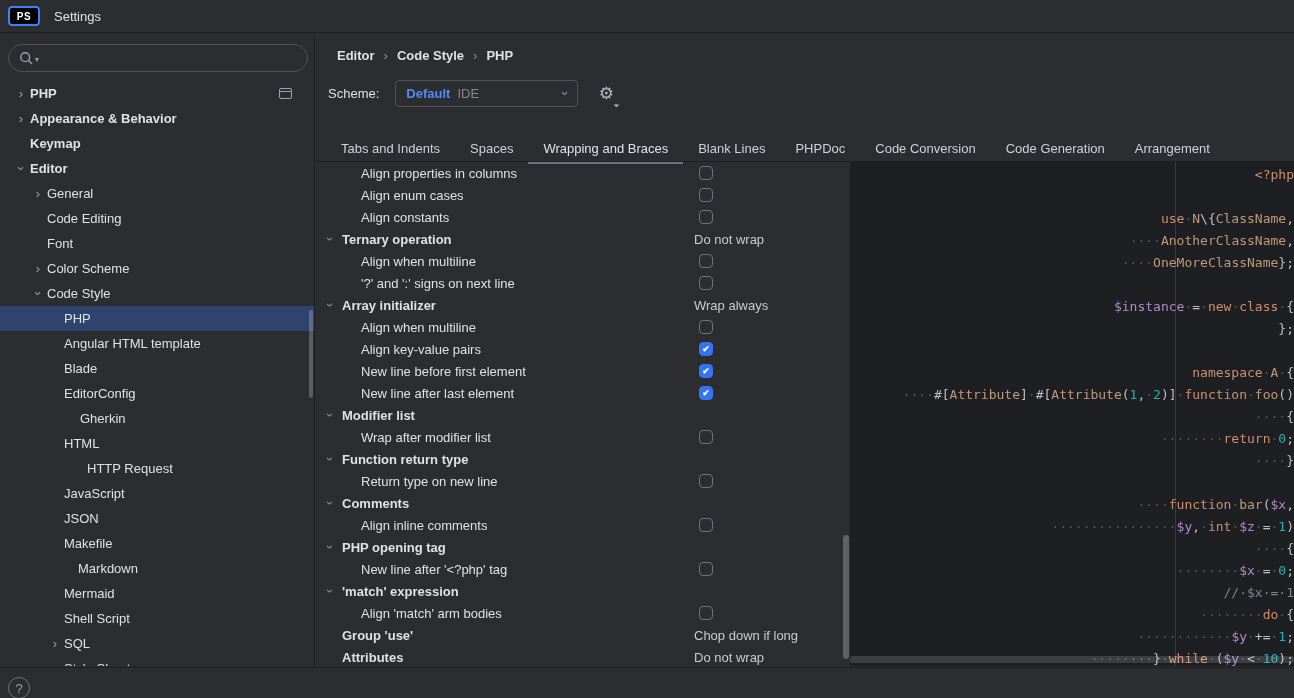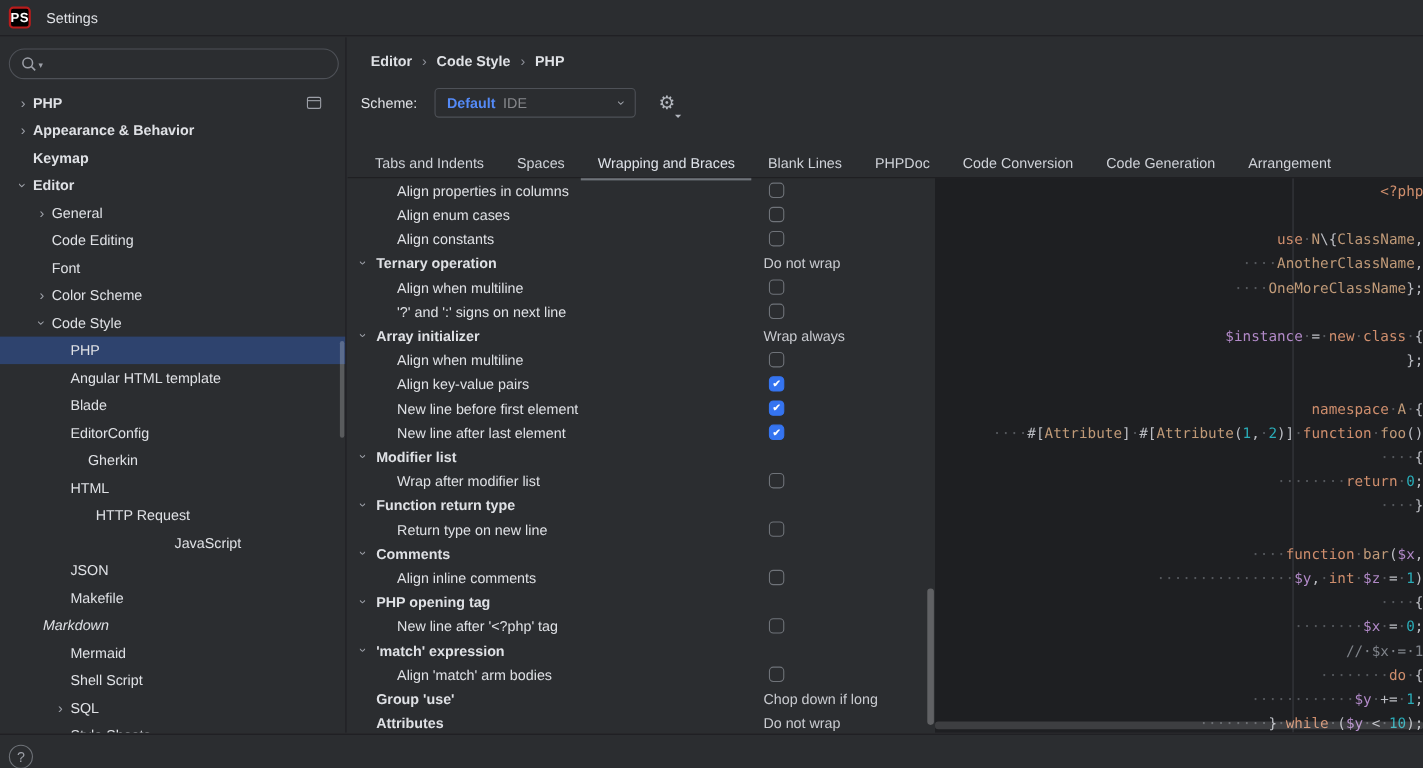--- a/index.html
+++ b/index.html
@@ -3,22 +3,22 @@
 <meta charset="utf-8">
 <style>
   * { margin:0; padding:0; box-sizing:border-box; }
   html,body { width:1294px; height:698px; overflow:hidden; background:#2b2d30;
     font-family:"Liberation Sans", sans-serif; color:#dfe1e5; font-size:13px; }
   .window { position:relative; width:1294px; height:698px; background:#2b2d30; }
 
   
   .titlebar { position:absolute; top:0; left:0; right:0; height:33px;
     border-bottom:1px solid #1e1f22; display:flex; align-items:center; padding-left:8px; }
-  .app-logo { width:20px; height:20px; border:2px solid #b91c1c; border-radius:4px;
-    background:#000; color:#fff; font-size:12px; font-weight:bold; display:flex;
+  .app-logo { width:32px; height:20px; border:2px solid #3b82f6; border-radius:4px;
+    background:#000; color:#fff; font-size:10px; font-weight:bold; display:flex;
     align-items:center; justify-content:center; letter-spacing:.5px; }
   .title-text { margin-left:14px; color:#dfe1e5; }
 
   
   .sidebar { position:absolute; top:34px; left:0; width:315px; height:632px;
     border-right:1px solid #1e1f22; overflow:hidden; }
   .search-box { position:absolute; top:10px; left:8px; width:300px; height:28px;
     border:1px solid #4e5157; border-radius:15px; display:flex; align-items:center; padding:0 10px; }
   .search-box svg { flex:none; }
   .search-chev { color:#9da0a8; font-size:8px; margin-left:1px; margin-top:3px; }
@@ -184,33 +184,33 @@
           <span class="tree-label">Gherkin</span>
         </div>
         <div class="tree-row" style="padding-left: 46px;">
           <span class="chev blank">›</span>
           <span class="tree-label">HTML</span>
         </div>
         <div class="tree-row" style="padding-left: 69px;">
           <span class="chev blank">›</span>
           <span class="tree-label">HTTP Request</span>
         </div>
-        <div class="tree-row" style="padding-left: 46px; justify-content: center;">
+        <div class="tree-row" style="padding-left: 46px;">
           <span class="chev blank">›</span>
           <span class="tree-label">JavaScript</span>
         </div>
         <div class="tree-row" style="padding-left: 46px;">
           <span class="chev blank">›</span>
           <span class="tree-label">JSON</span>
         </div>
         <div class="tree-row" style="padding-left: 46px;">
           <span class="chev blank">›</span>
           <span class="tree-label">Makefile</span>
         </div>
-        <div class="tree-row" style="padding-left: 21px; font-style: italic;">
+        <div class="tree-row" style="padding-left: 60px;">
           <span class="chev blank">›</span>
           <span class="tree-label">Markdown</span>
         </div>
         <div class="tree-row" style="padding-left: 46px;">
           <span class="chev blank">›</span>
           <span class="tree-label">Mermaid</span>
         </div>
         <div class="tree-row" style="padding-left: 46px;">
           <span class="chev blank">›</span>
           <span class="tree-label">Shell Script</span>

